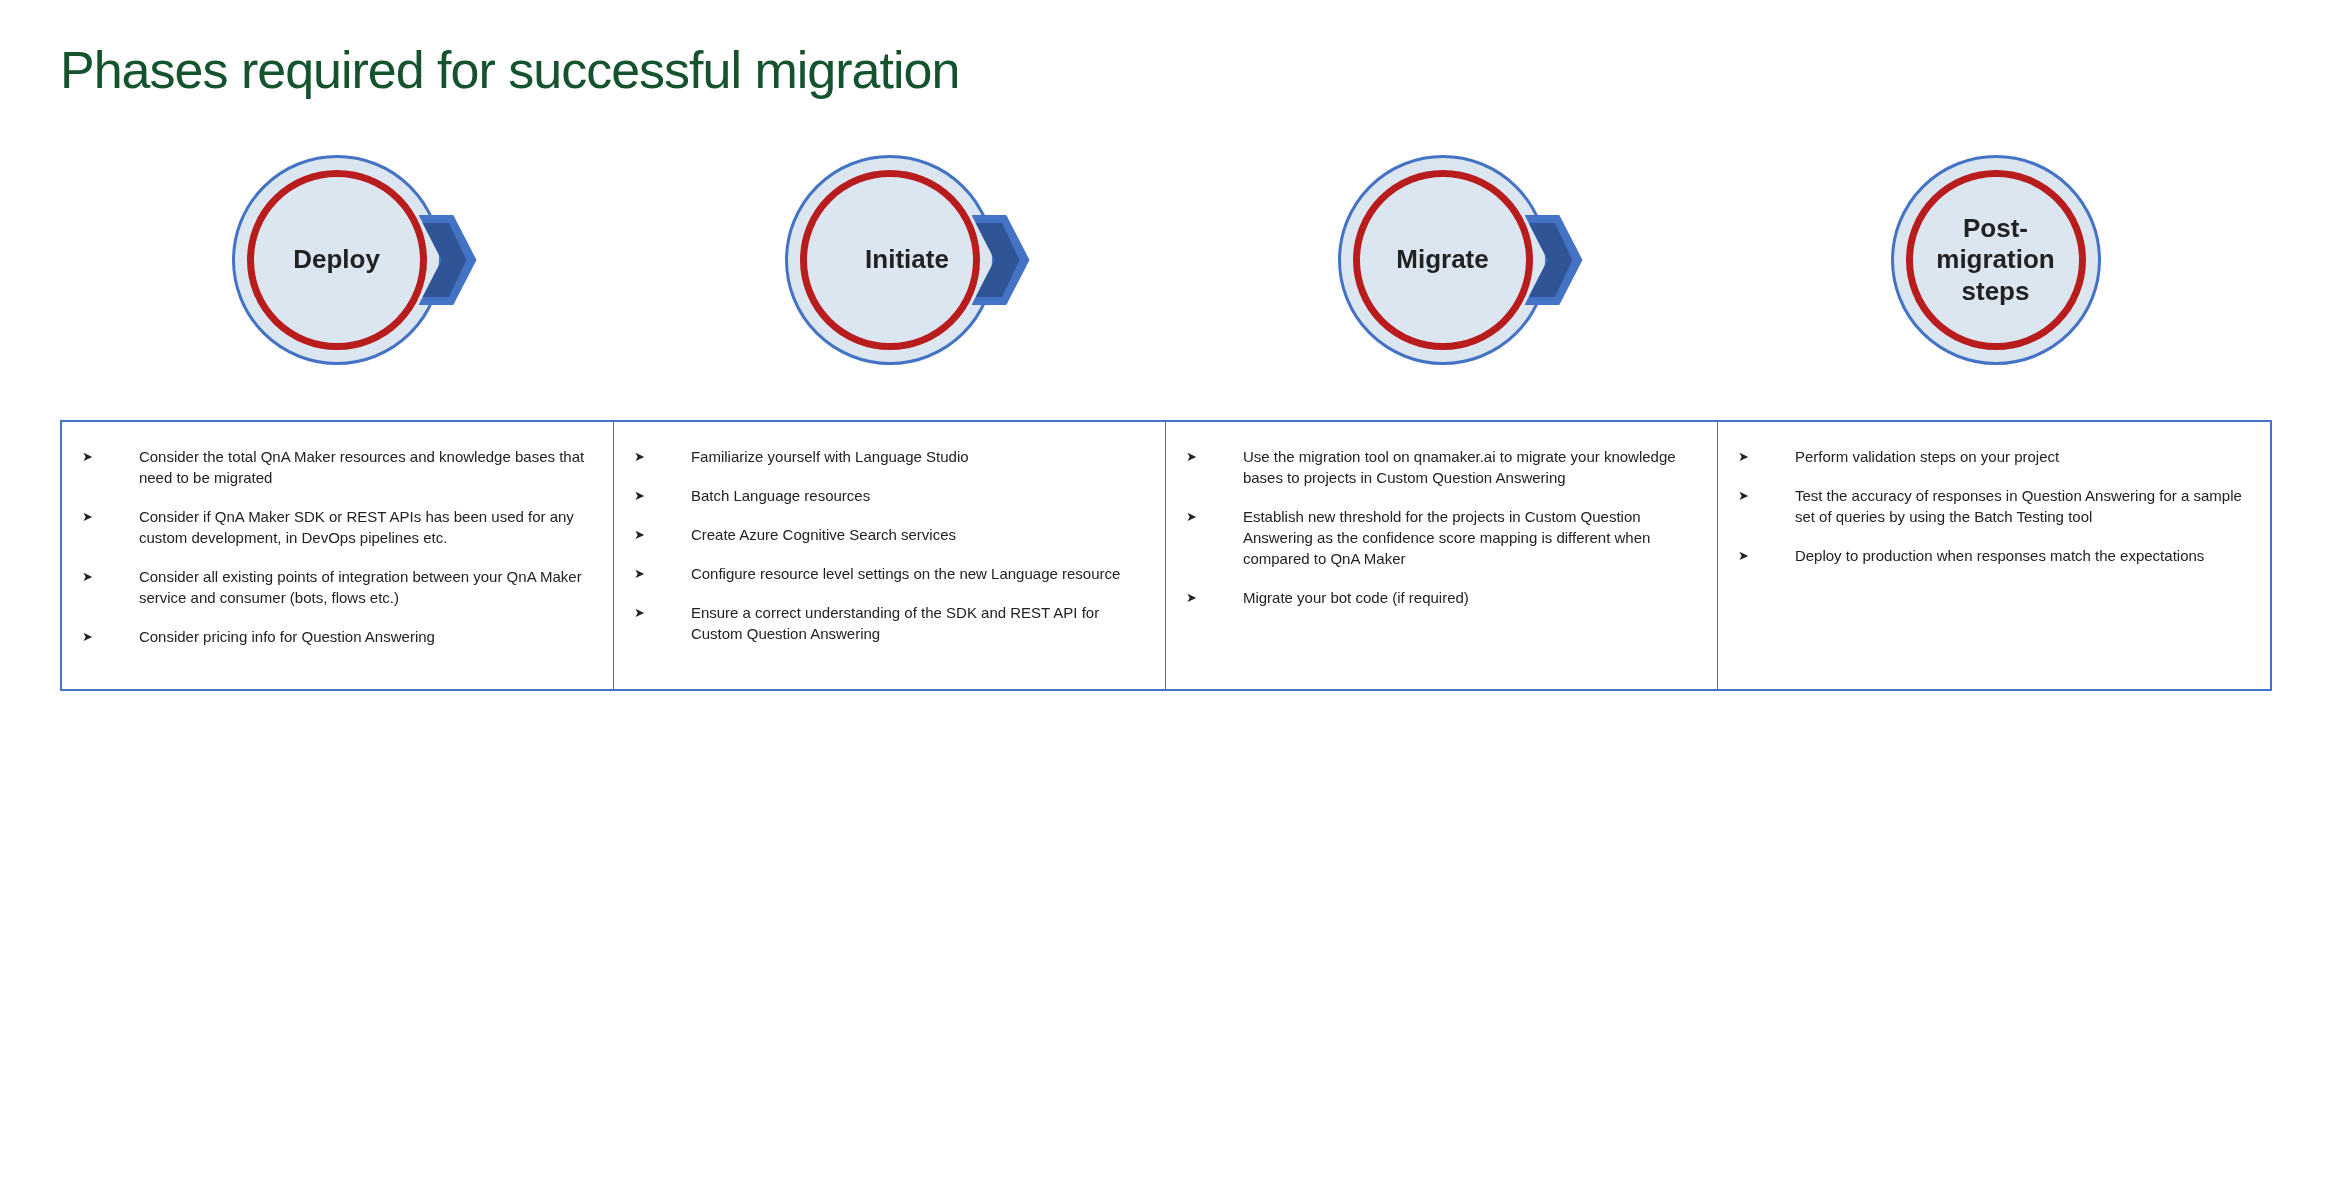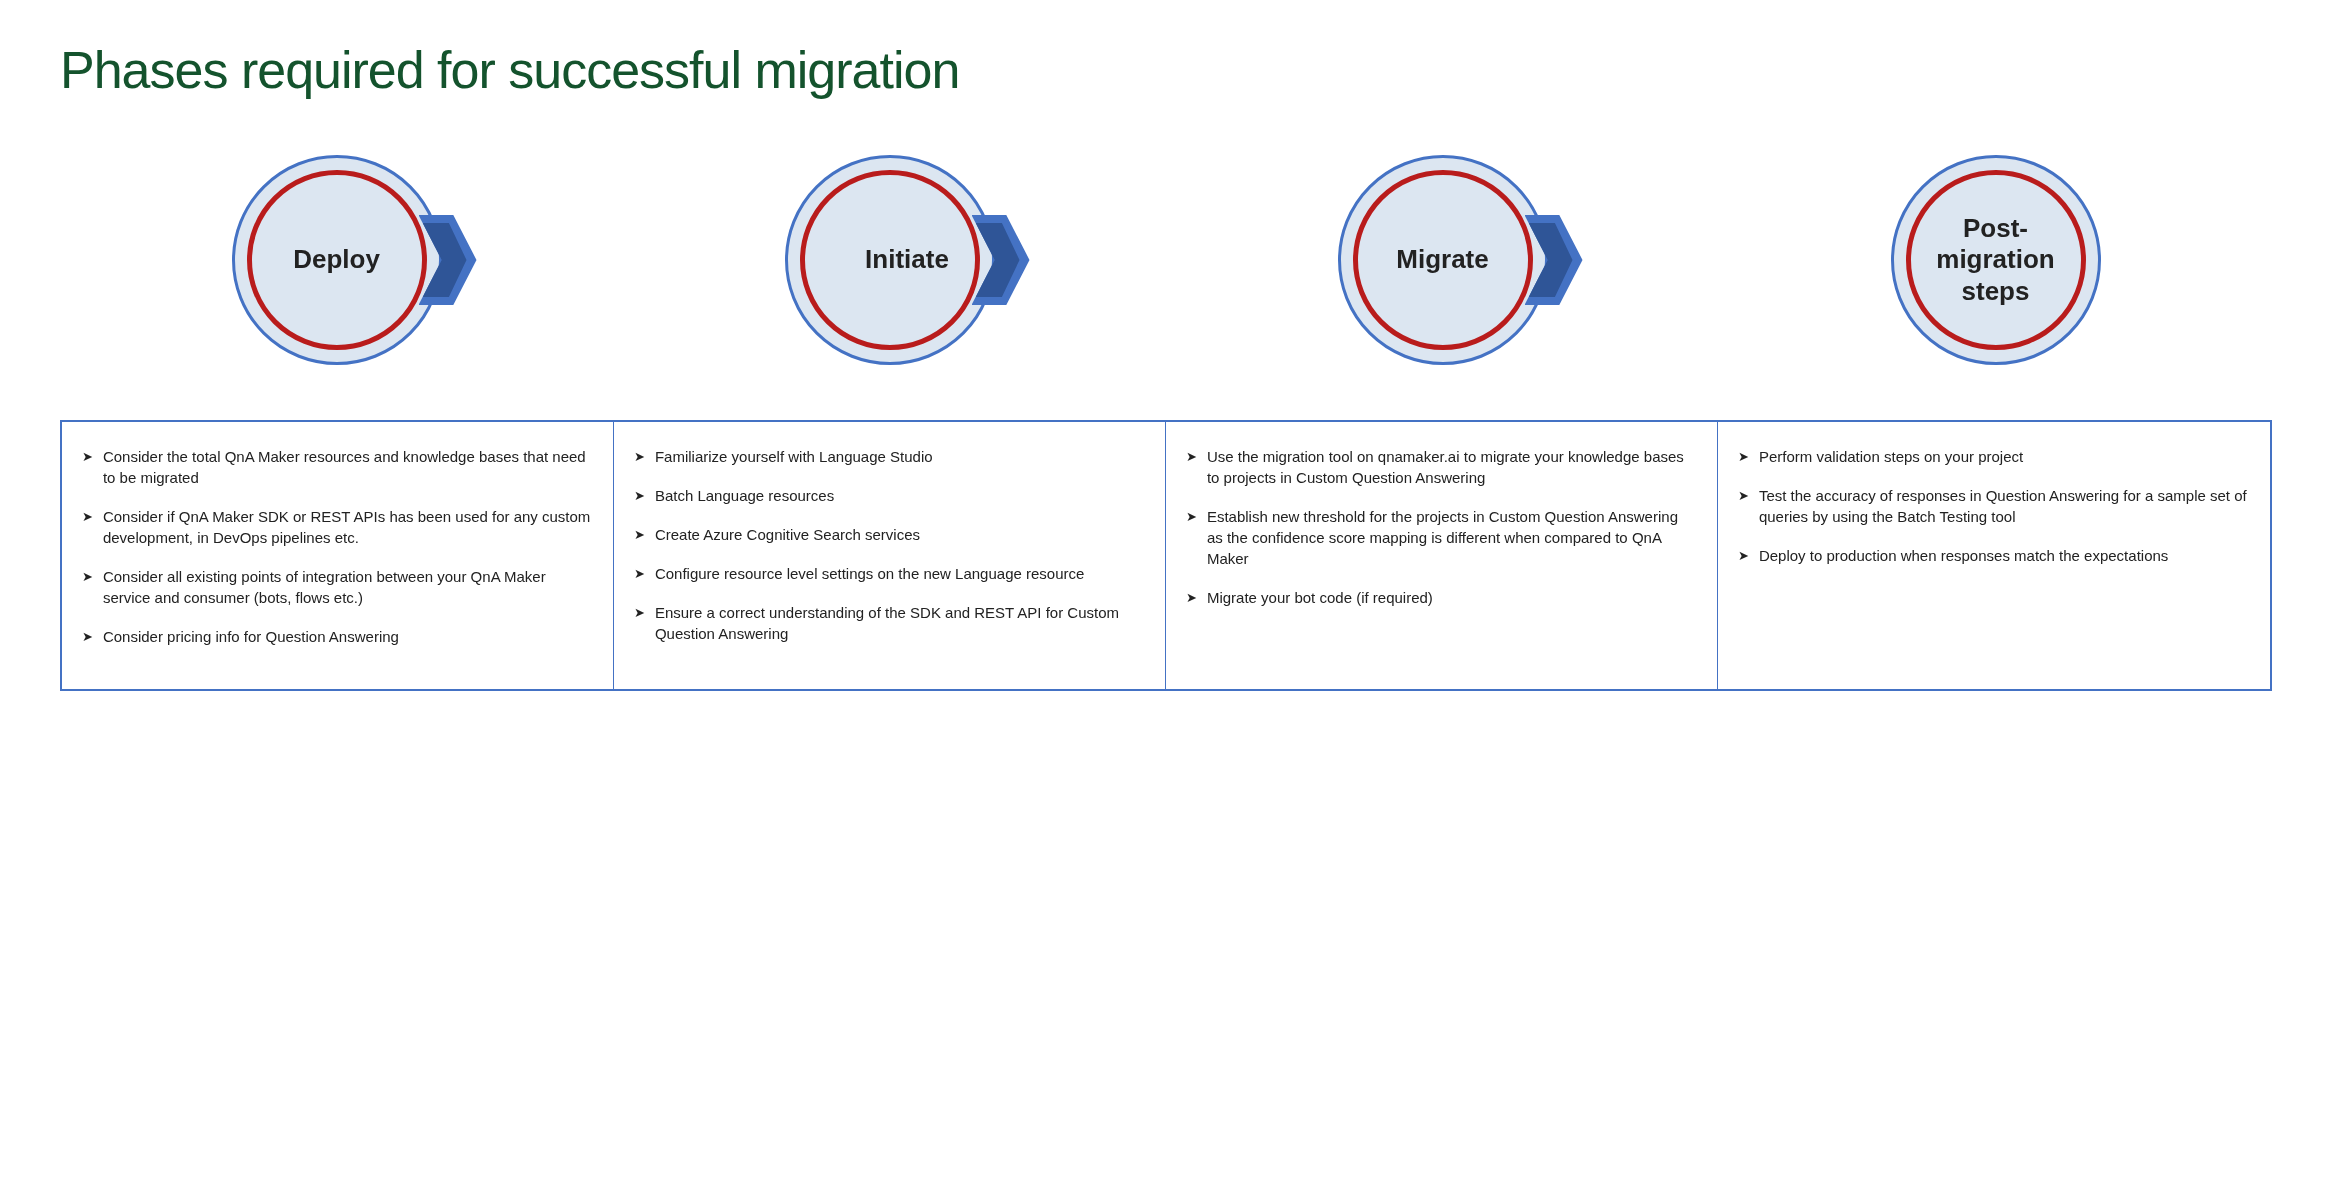--- a/index.html
+++ b/index.html
@@ -45,21 +45,21 @@
       background: #dce6f1;
       display: flex;
       align-items: center;
       justify-content: center;
       position: relative;
     }
     .circle-inner {
       width: 180px;
       height: 180px;
       border-radius: 50%;
-      border: 5px solid #b91c1c;
+      border: 7px solid #b91c1c;
       background: #dce6f1;
       display: flex;
       align-items: center;
       justify-content: center;
     }
     .phase-label {
       font-size: 26px;
       font-weight: 700;
       color: #222;
       text-align: center;
@@ -112,20 +112,21 @@
     }
     .bullet-arrow {
       font-size: 13px;
       margin-right: 10px;
       margin-top: 2px;
       color: #222;
       flex-shrink: 0;
     }
     .bullet-text {
       flex: 1;
+      margin-left: 36px;
     }
   </style>
 </head>
 <body>
 
 <h1>Phases required for successful migration</h1>
 
 <div class="phases-row">
 
 <div class="phase-item" style="position: relative;">

